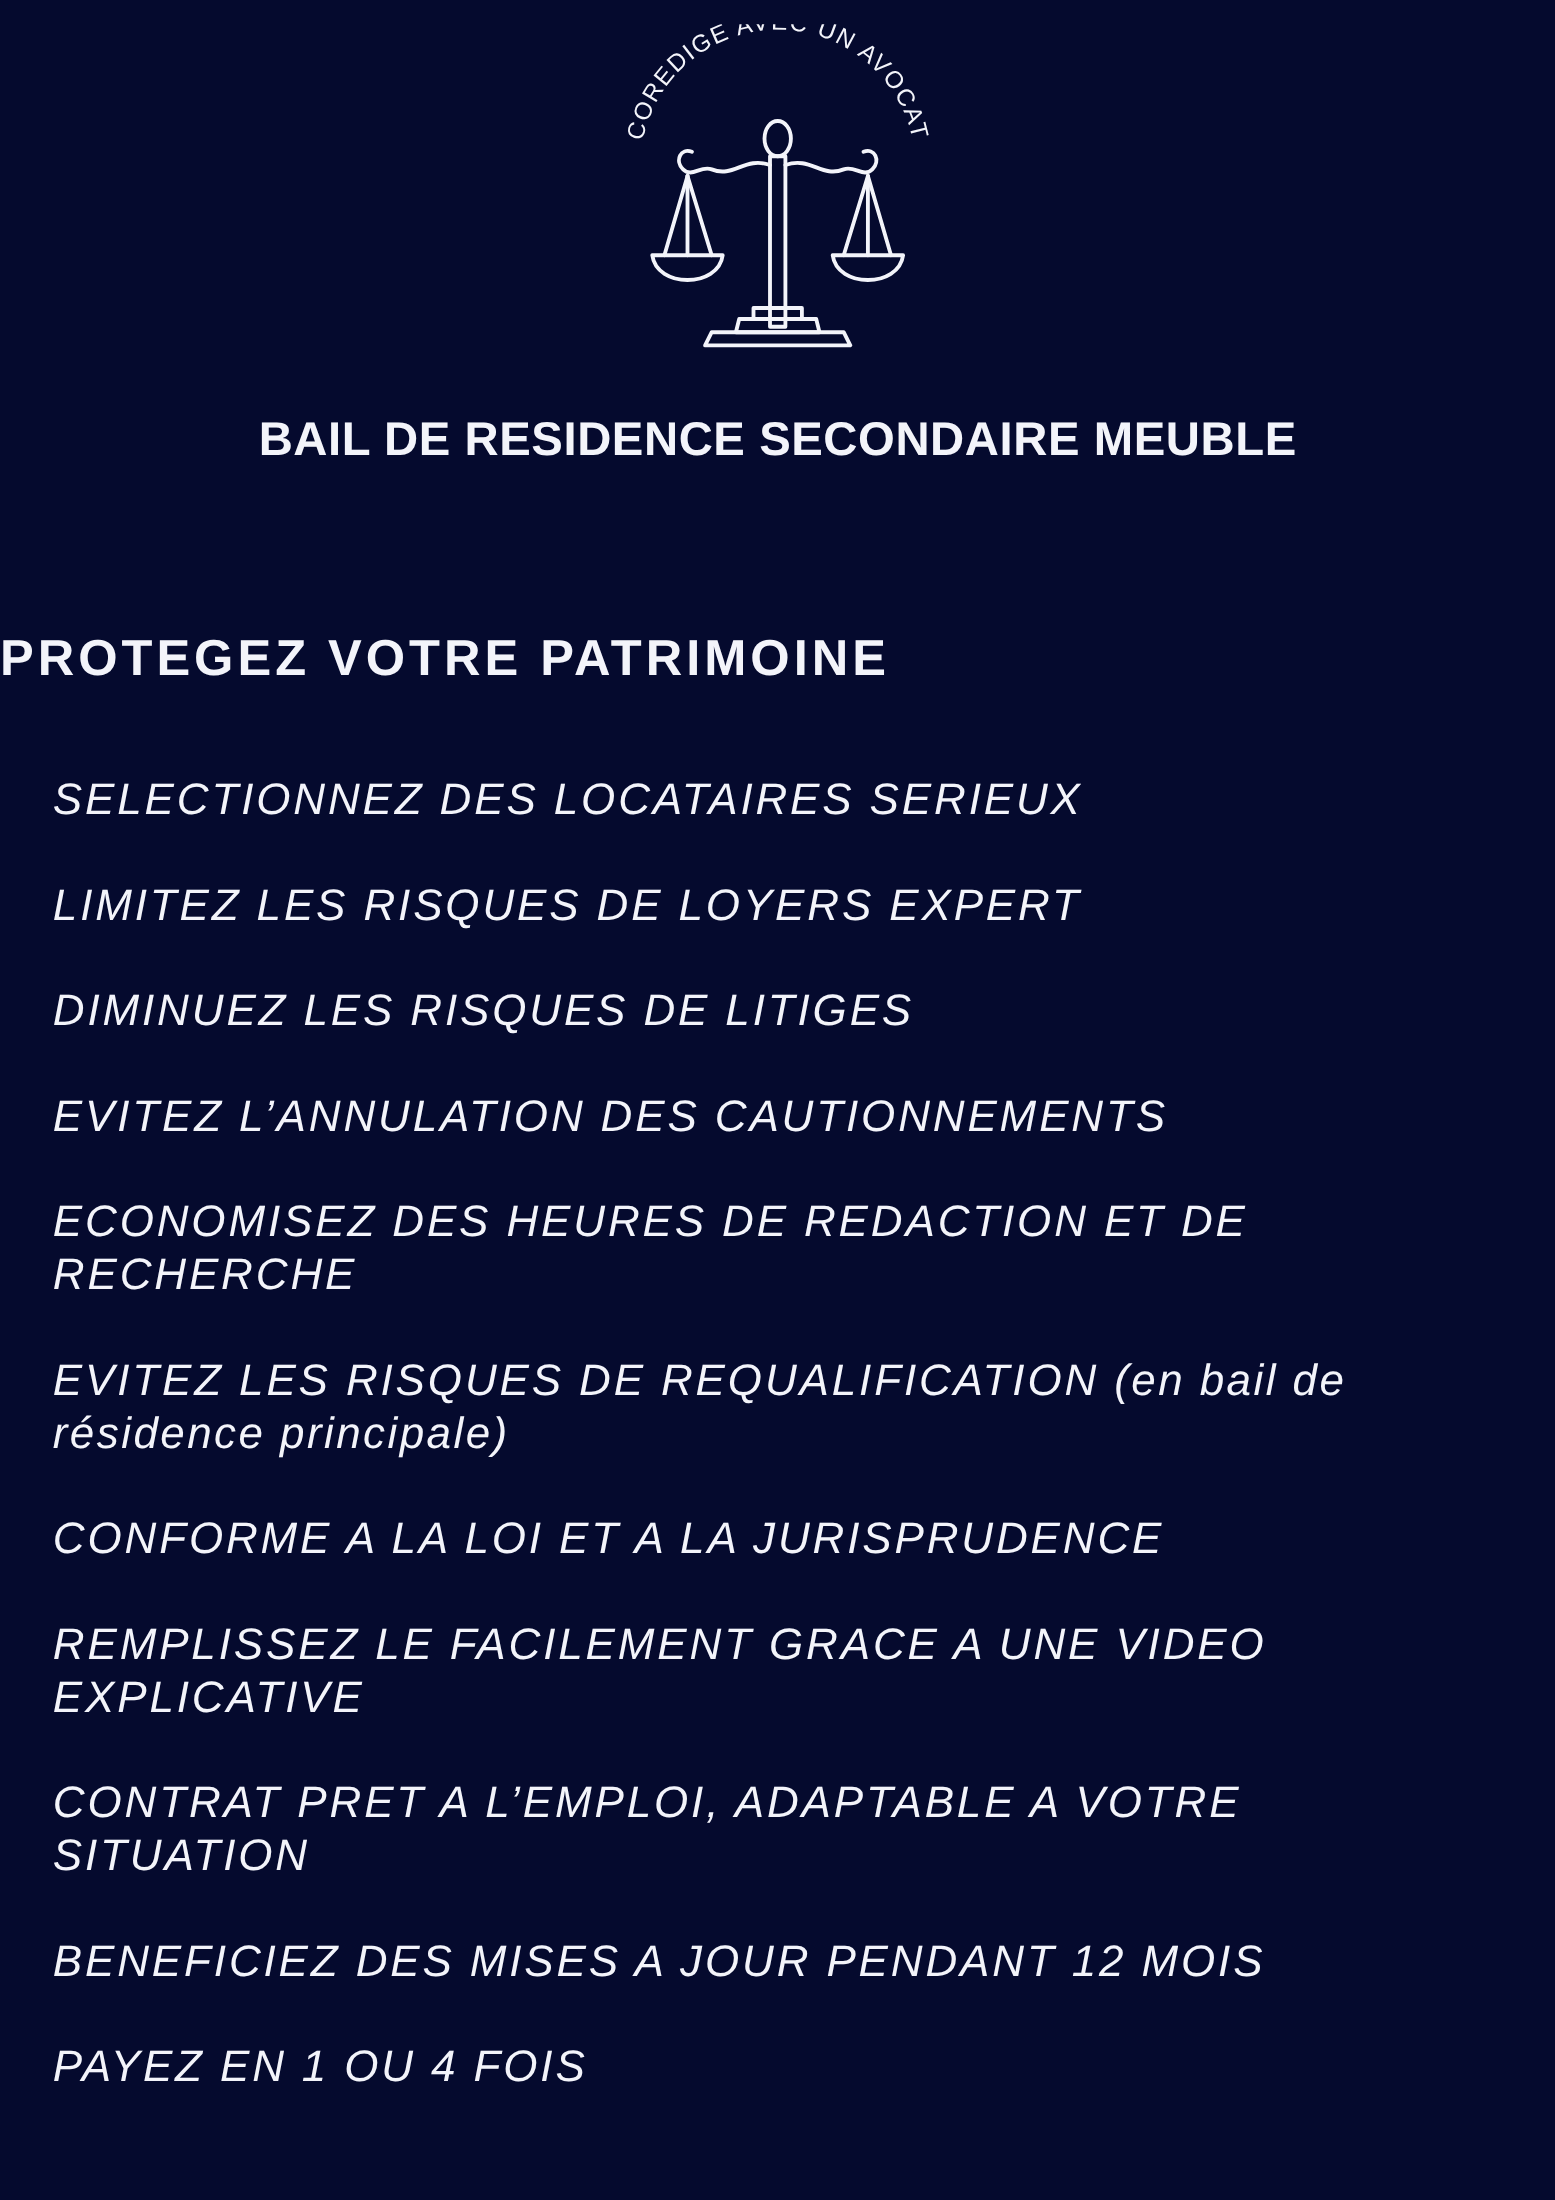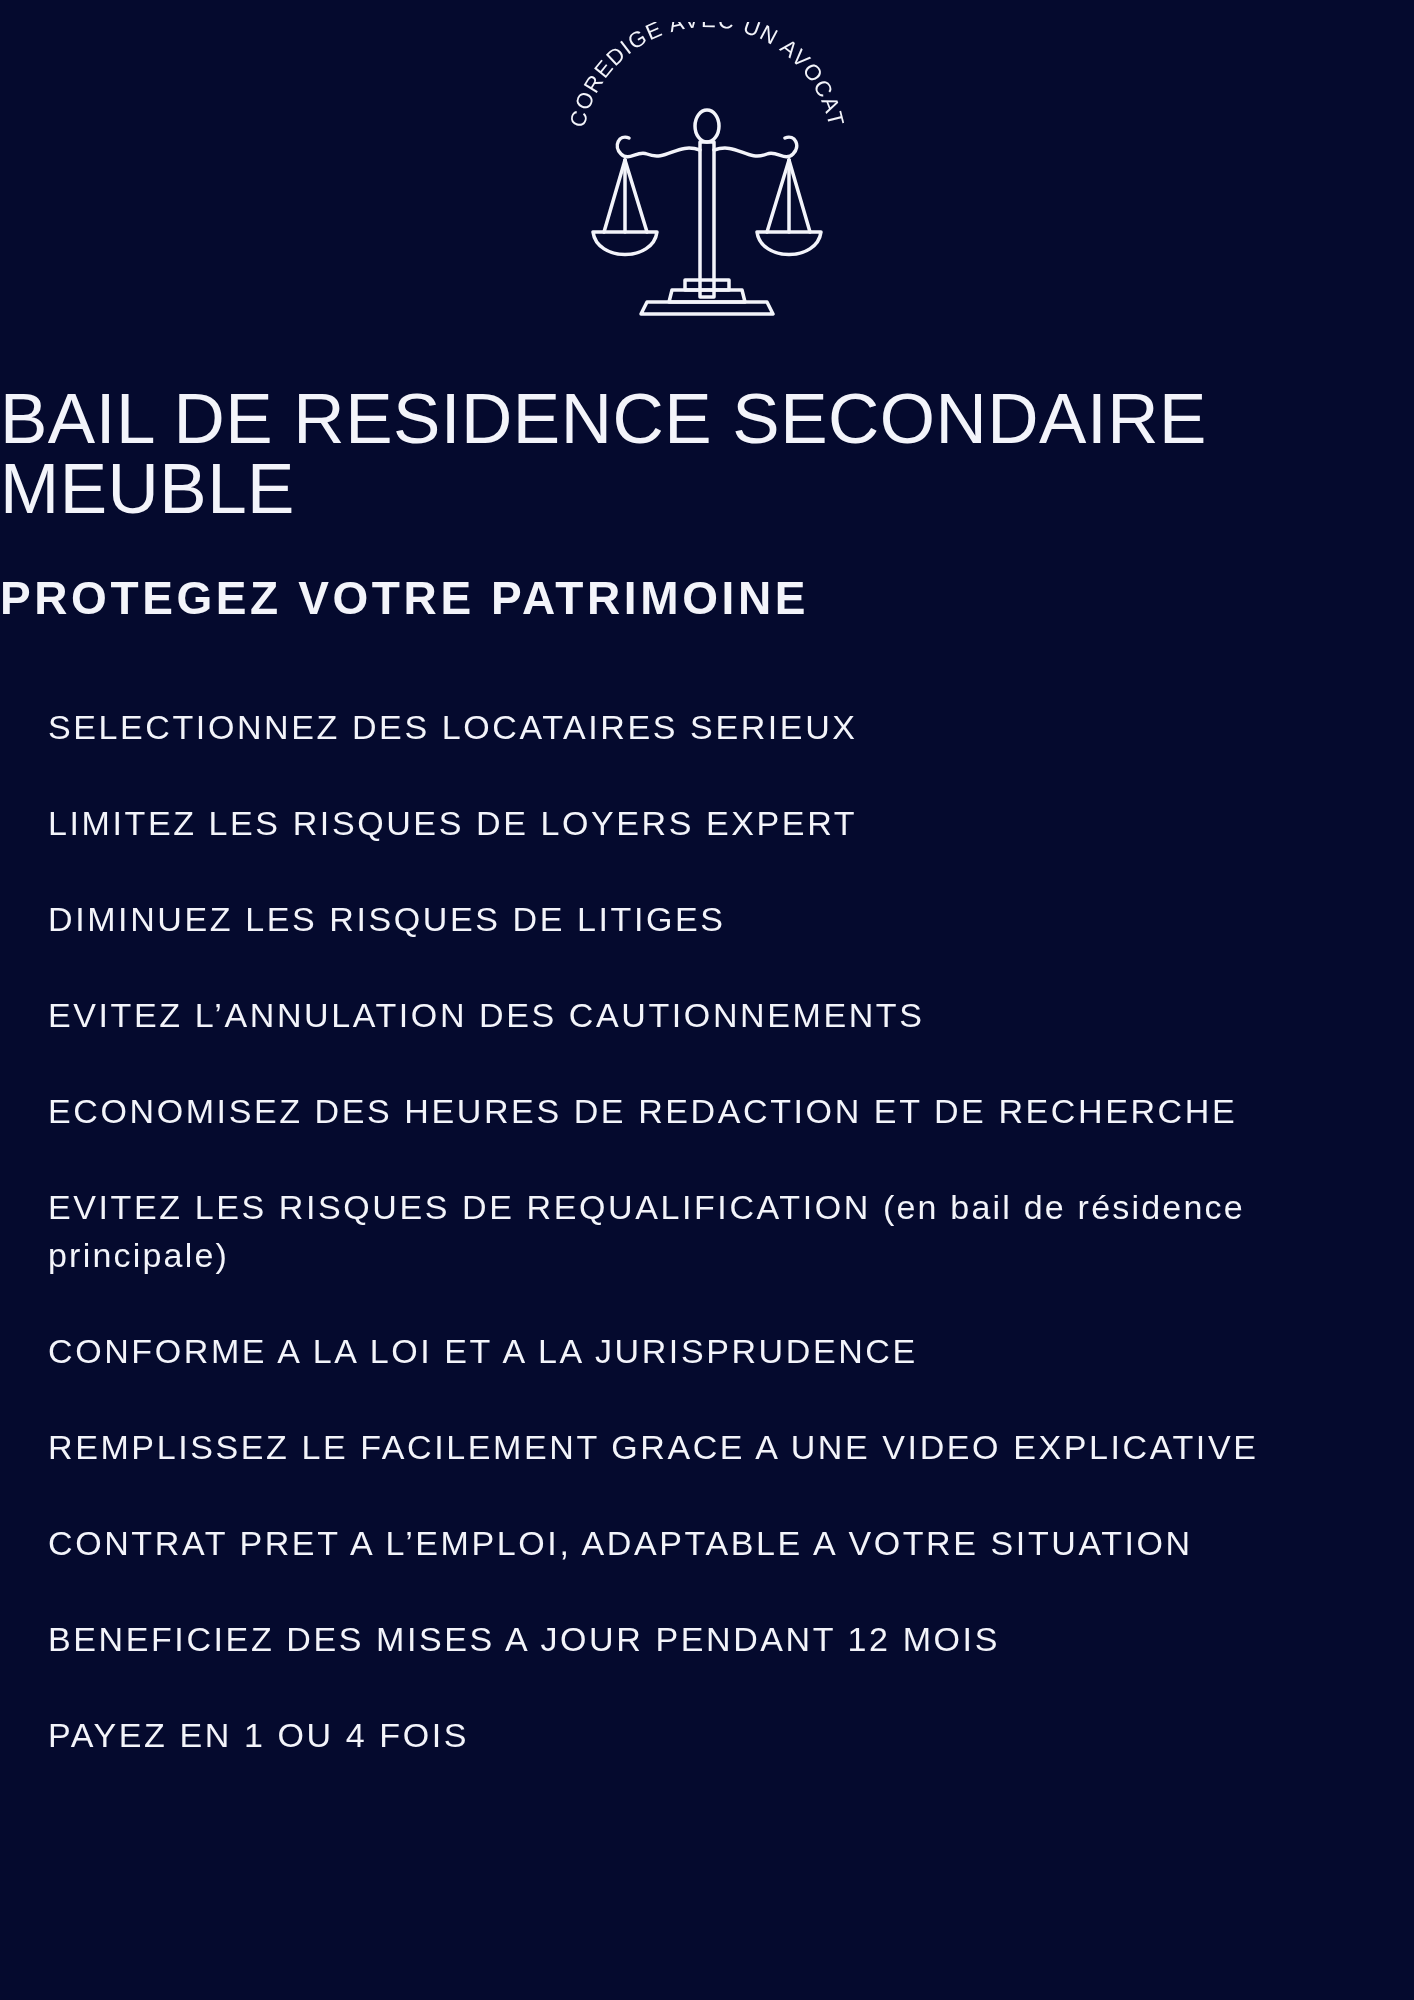--- a/index.html
+++ b/index.html
@@ -10,43 +10,44 @@
       font-family: "Liberation Sans", sans-serif;
       position: relative;
       overflow: hidden;
     }
     .logo {
       position: absolute; left: 557px; top: 22px; width: 300px; height: 300px;
     }
     .logo svg { width: 300px; height: 300px; display: block; }
     .title {
       position: absolute; left: 0; right: 0; top: 336px;
-      text-align: left;
-      font-weight: normal;
-      font-size: 71px;
+      text-align: center;
+      font-weight: bold;
+      font-size: 43px;
       letter-spacing: 0.5px;
       line-height: 70px;
     }
     .subtitle {
       position: absolute; left: 0; right: 0; top: 530px;
       text-align: left;
       font-weight: bold;
       font-size: 46px;
       letter-spacing: 3.6px;
       line-height: 60px;
     }
     .list {
       position: absolute; left: 48px; top: 703px; right: 40px;
       margin: 0; padding: 0; list-style: none;
     }
     .list li {
-      font-size: 34px;
+      font-size: 40px;
       letter-spacing: 2.6px;
       line-height: 48px;
       margin-bottom: 48px;
+      font-style: italic;
     }
     .list li .lower { letter-spacing: 2.2px; }
   </style>
 </head>
 <body>
 
 <div class="logo">
   <svg viewBox="0 0 300 300">
     <defs>
       <path id="arcPath" d="M 25 130 A 125 125 0 0 1 275 130"></path>

